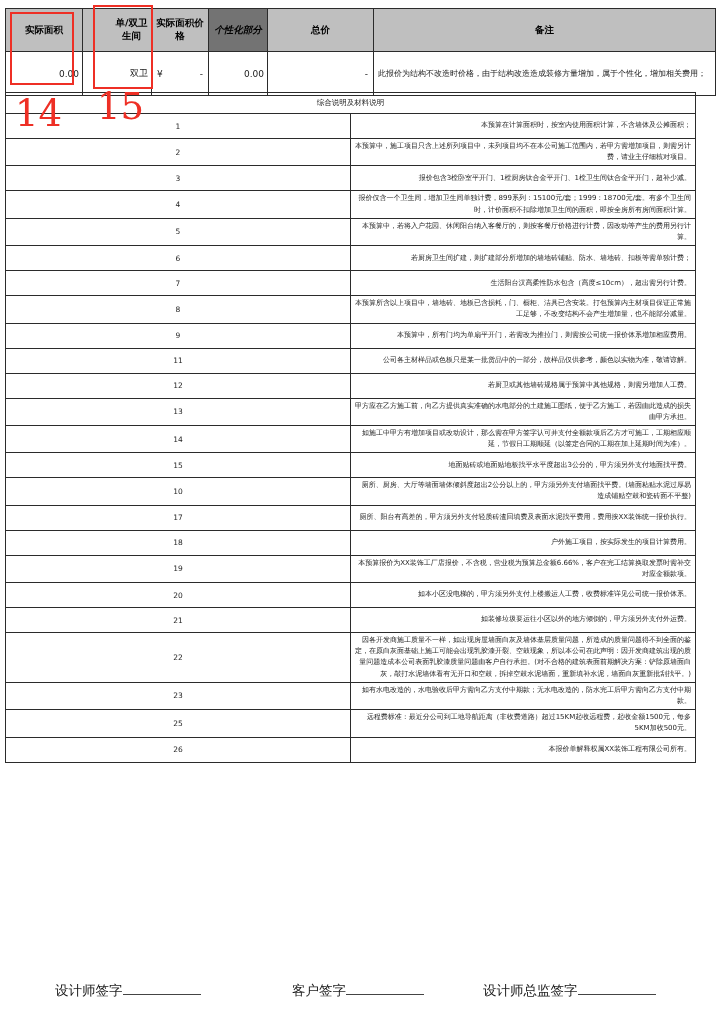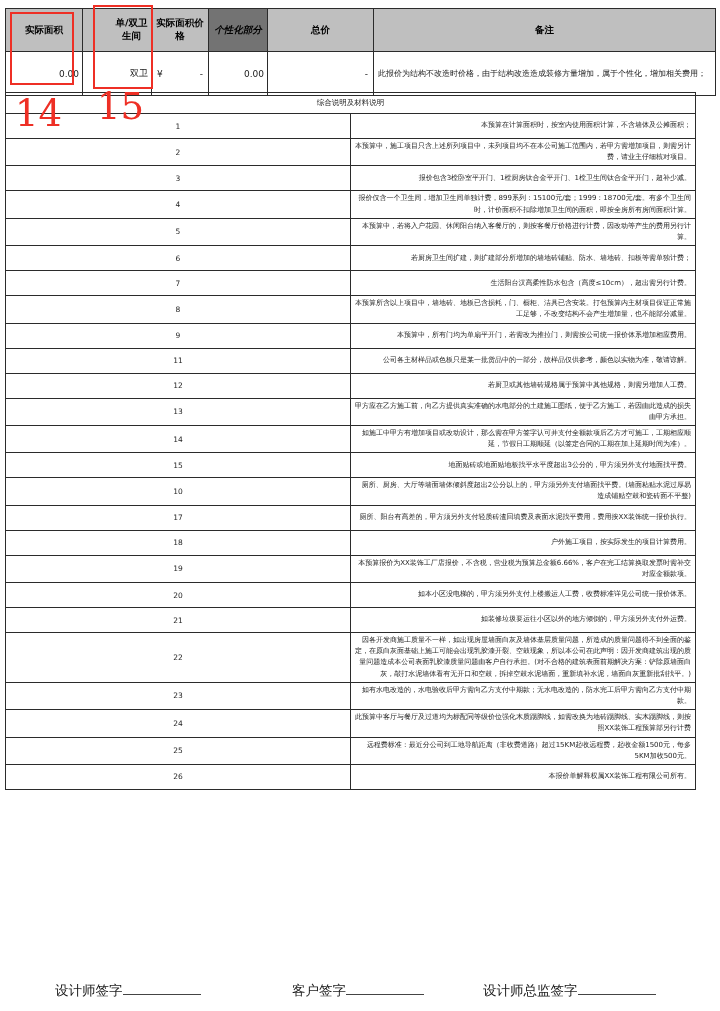--- a/index.html
+++ b/index.html
@@ -235,24 +235,20 @@
         </tr>
         <tr>
           <td class="note-num">22</td>
           <td class="note-text">因各开发商施工质量不一样，如出现房屋墙面白灰及墙体基层质量问题，所造成的质量问题得不到全面的鉴定，在原白灰面基础上施工可能会出现乳胶漆开裂、空鼓现象，所以本公司在此声明：因开发商建筑出现的质量问题造成本公司表面乳胶漆质量问题由客户自行承担。(对不合格的建筑表面前期解决方案：铲除原墙面白灰，敲打水泥墙体看有无开口和空鼓，拆掉空鼓水泥墙面，重新填补水泥，墙面白灰重新批刮找平。)</td>
         </tr>
         <tr>
           <td class="note-num">23</td>
           <td class="note-text">如有水电改造的，水电验收后甲方需向乙方支付中期款；无水电改造的，防水完工后甲方需向乙方支付中期款。</td>
         </tr>
         <tr>
-          <td class="note-num">24</td>
-          <td class="note-text">此预算中客厅与餐厅及过道均为标配同等级价位强化木质踢脚线，如需改换为地砖踢脚线、实木踢脚线，则按照XX装饰工程预算部另行计费</td>
-        </tr>
-        <tr>
           <td class="note-num">25</td>
           <td class="note-text">远程费标准：最近分公司到工地导航距离（非收费道路）超过15KM起收远程费，起收金额1500元，每多5KM加收500元。</td>
         </tr>
         <tr>
           <td class="note-num">26</td>
           <td class="note-text">本报价单解释权属XX装饰工程有限公司所有。</td>
         </tr>
       </tbody>
   </table>
 

